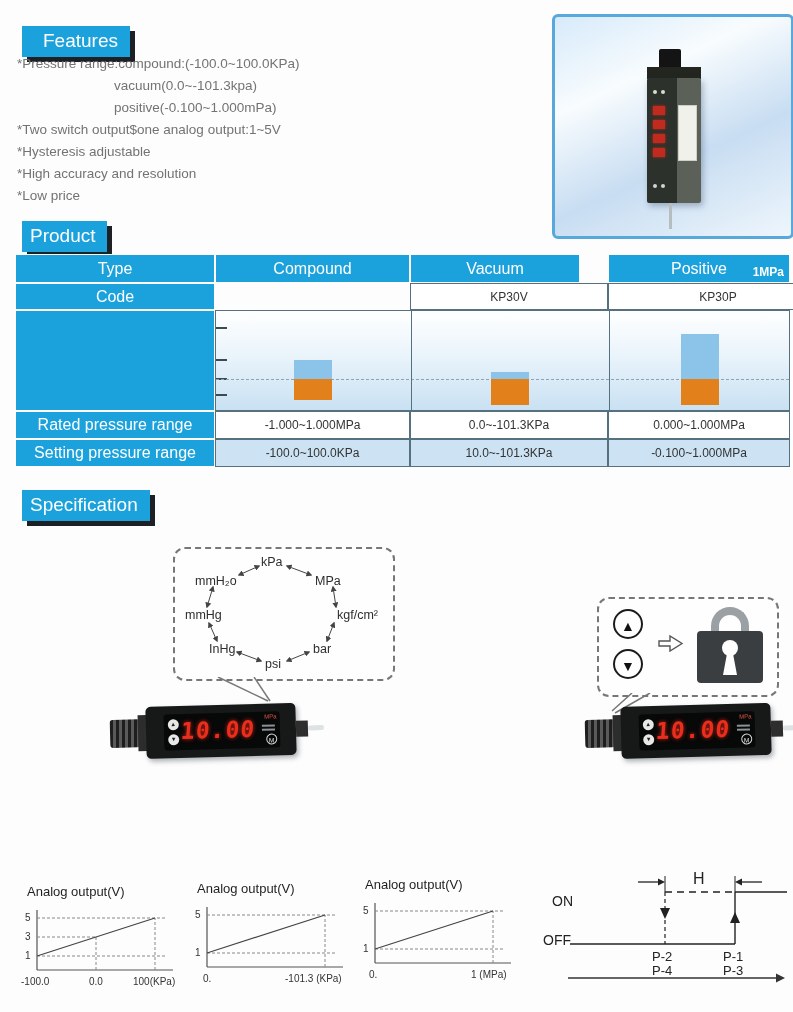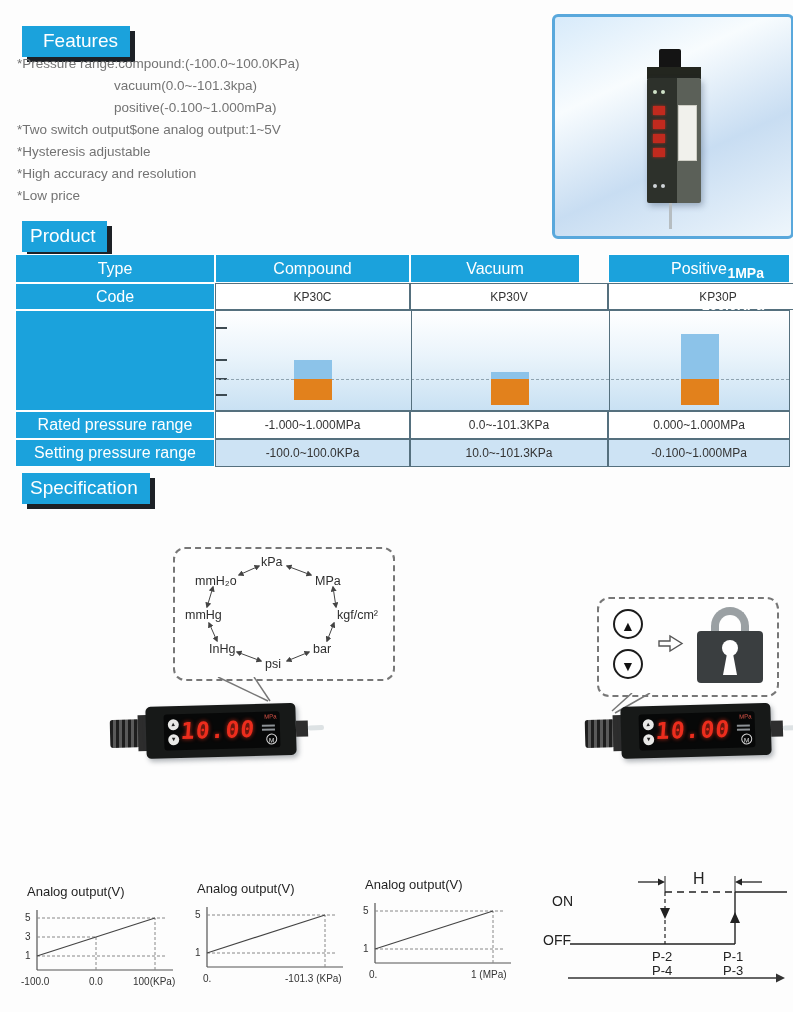--- a/index.html
+++ b/index.html
@@ -31,21 +31,21 @@
   .tcell{position:absolute;box-sizing:border-box;display:flex;align-items:center;justify-content:center;}
   .cyan{background:#1ba2dc;color:#fff;border:1px solid #fff;}
   .hdr15{font-size:16px;}
   .datacell{background:#fff;color:#333;border:1px solid #55707e;}
   .settingcell{background:#cde3f4;}
   .chart-area{position:absolute;left:200px;top:56px;width:575px;height:101px;box-sizing:border-box;
               border:1px solid #55707e;background:linear-gradient(180deg,#ffffff 0%,#eaf4fb 45%,#c9e1f3 100%);}
   .zero-line{position:absolute;left:0;top:68px;width:100%;border-top:1px dashed #8fa3b0;}
   .vsep{position:absolute;top:0;width:1px;height:100%;background:#55707e;}
   .tickdash{position:absolute;left:0;width:11px;height:2px;background:#3d4a52;}
-  .axis-lb{position:absolute;right:26px;color:#fff;font-weight:bold;font-size:14px;white-space:nowrap;}
+  .axis-lb{position:absolute;right:6px;color:#fff;font-weight:bold;font-size:12px;white-space:nowrap;}
   .bar{position:absolute;width:38px;}
   .bar-blue{background:#8cc3e9;}
   .bar-orange{background:#e2811c;}
 
   
   .bubble{position:absolute;border:2px dashed #777;border-radius:12px;background:rgba(255,255,255,.6);}
   .unit-lb{position:absolute;font-size:12.5px;color:#2e2e2e;white-space:nowrap;}
 
   
   .device{position:absolute;width:214px;height:58px;}
@@ -122,21 +122,20 @@
   <div class="badge" style="left:22px;top:221px;">Product</div>
 
   <div id="ptable">
 
     <div class="tcell cyan hdr15" style="left:0;top:0;width:200px;height:29px;">Type</div>
     <div class="tcell cyan hdr15" style="left:200px;top:0;width:195px;height:29px;">Compound</div>
     <div class="tcell cyan hdr15" style="left:395px;top:0;width:170px;height:29px;">Vacuum</div>
     <div class="tcell cyan hdr15" style="left:593px;top:0;width:182px;height:29px;">Positive</div>
 
     <div class="tcell cyan hdr15" style="left:0;top:29px;width:200px;height:27px;">Code</div>
-    <div class="tcell datacell" style="left:200px;top:29px;width:195px;height:27px;">KP30C</div>
     <div class="tcell datacell" style="left:395px;top:29px;width:198px;height:27px;">KP30V</div>
     <div class="tcell datacell" style="left:593px;top:29px;width:220px;height:27px;">KP30P</div>
 
     <div class="tcell cyan" style="left:0;top:56px;width:200px;height:101px;"></div>
     <div class="axis-lb" style="top:11px;">1MPa</div>
     <div class="axis-lb" style="top:43px;">100.0KPa</div>
     <div class="axis-lb" style="top:62px;">0</div>
     <div class="axis-lb" style="top:78px;">-101.3KPa</div>
 
     <div class="chart-area">
@@ -162,21 +161,21 @@
     <div class="tcell datacell" style="left:200px;top:157px;width:195px;height:28px;">-1.000~1.000MPa</div>
     <div class="tcell datacell" style="left:395px;top:157px;width:198px;height:28px;">0.0~-101.3KPa</div>
     <div class="tcell datacell" style="left:593px;top:157px;width:182px;height:28px;">0.000~1.000MPa</div>
 
     <div class="tcell cyan hdr15" style="left:0;top:185px;width:200px;height:28px;">Setting pressure range</div>
     <div class="tcell datacell settingcell" style="left:200px;top:185px;width:195px;height:28px;">-100.0~100.0KPa</div>
     <div class="tcell datacell settingcell" style="left:395px;top:185px;width:198px;height:28px;">10.0~-101.3KPa</div>
     <div class="tcell datacell settingcell" style="left:593px;top:185px;width:182px;height:28px;">-0.100~1.000MPa</div>
   </div>
 
-  <div class="badge" style="left:22px;top:473px;">Specification</div>
+  <div class="badge" style="left:22px;top:490px;">Specification</div>
 
   <div class="bubble" style="left:173px;top:547px;width:218px;height:130px;">
     <svg width="218" height="130" style="position:absolute;left:0;top:0;">
       <defs>
         <marker id="da" markerWidth="6" markerHeight="6" refX="4.5" refY="3" orient="auto-start-reverse">
           <path d="M0 0 L6 3 L0 6 Z" fill="#444"></path>
         </marker>
       </defs>
       <g stroke="#444" stroke-width="1">
         <line x1="112" y1="17" x2="136" y2="26" marker-start="url(#da)" marker-end="url(#da)"></line>

